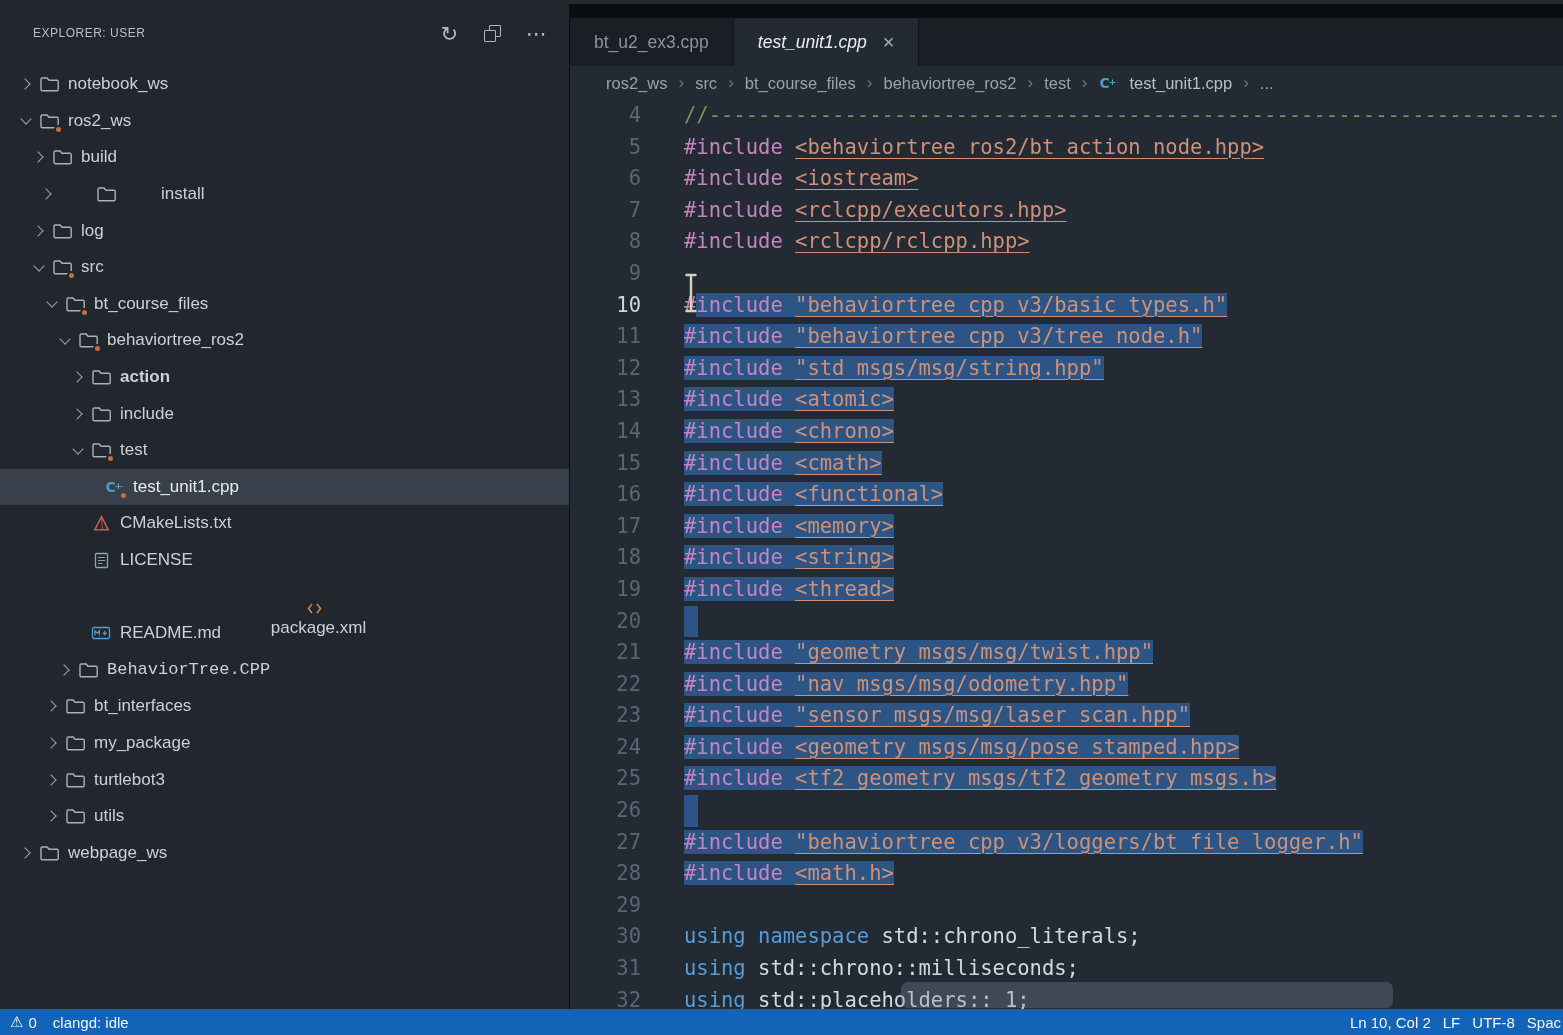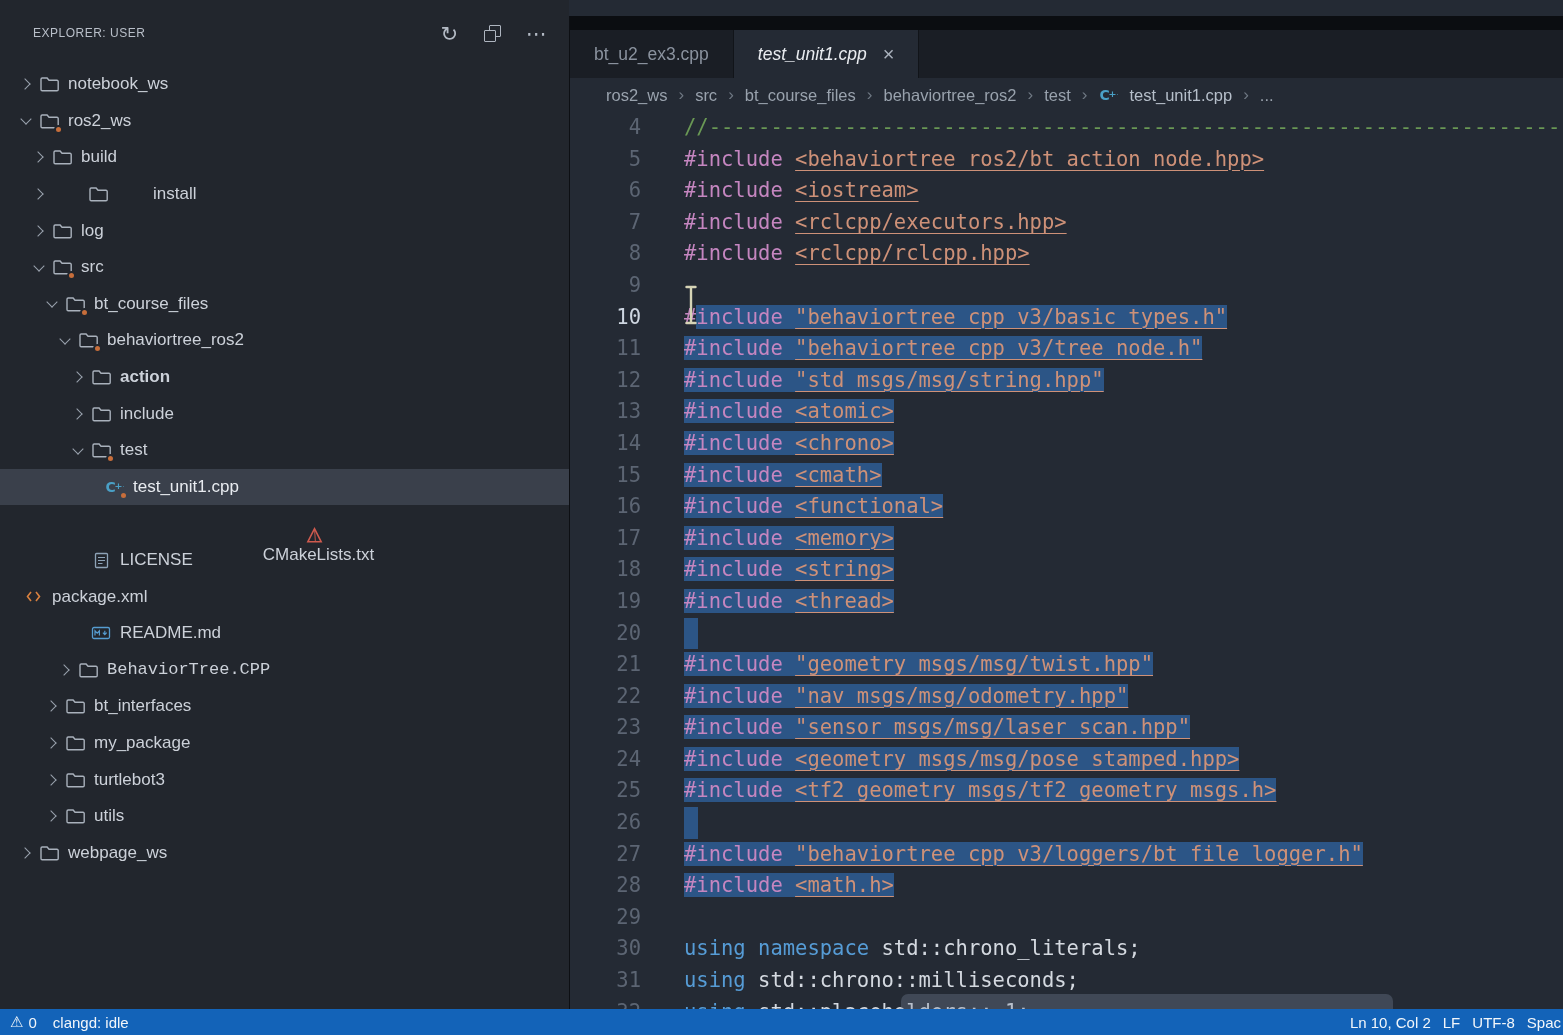--- a/index.html
+++ b/index.html
@@ -21,21 +21,21 @@
   .tree-row.selected{background:#3a404b;color:#e8ebf0}
   .chev{width:20px;height:20px;flex:none;display:flex;align-items:center;justify-content:center;margin-right:3px}
   .chev.right::before{content:"";width:7px;height:7px;border-right:1.7px solid #9aa2ae;border-bottom:1.7px solid #9aa2ae;transform:rotate(-45deg);margin-right:3px}
   .chev.down::before{content:"";width:7px;height:7px;border-right:1.7px solid #9aa2ae;border-bottom:1.7px solid #9aa2ae;transform:rotate(45deg);margin-bottom:3px}
   .ticon{width:20px;height:20px;flex:none;margin-right:9px;position:relative;display:flex;align-items:center;justify-content:center}
   .ticon svg{display:block}
   .mdot{position:absolute;right:-4px;bottom:-3px;width:9px;height:9px;border-radius:50%;background:var(--modified-dot);border:2px solid #22262d}
   .tree-row.selected .mdot{border-color:#3a404b}
 
   
-  .editor{position:absolute;left:569px;top:16px;right:0;height:1009px;background:#242a34;border-left:1px solid #0d0f13;overflow:hidden;z-index:1}
+  .editor{position:absolute;left:569px;top:4px;right:0;height:1009px;background:#242a34;border-left:1px solid #0d0f13;overflow:hidden;z-index:1}
   .top-strip{height:14px;background:#0b0d11}
   .tabbar{height:48px;background:#1a1e25;display:flex}
   .tab{display:flex;align-items:center;gap:16px;padding:0 24px;font-size:17.5px;color:#8a929e;border-right:1px solid #111419;cursor:pointer}
   .tab.active{background:#242a34;color:#e9ecf0}
   .tab.italic .tab-label{font-style:italic}
   .tab-close{font-size:20px;color:#aab2bd;line-height:1}
   .breadcrumb{height:34px;display:flex;align-items:center;gap:11px;padding-left:36px;font-size:16.5px;color:#99a2ad;white-space:nowrap}
   .bc-sep{color:#6f7883;font-size:17px}
   .bc-file{color:#b6bfca}
   .bc-ic svg{display:block}
@@ -101,21 +101,21 @@
       </div>
       <div class="tree-row" style="padding-left: 29px;">
         <span class="chev right"></span>
         <span class="ticon">
           <svg width="19" height="16" viewBox="0 0 19 16" fill="none">
             <path d="M1 3.2C1 2.54 1.54 2 2.2 2h4.9l1.9 2.3h8a1.2 1.2 0 0 1 1.2 1.2v8.1a1.2 1.2 0 0 1-1.2 1.2H2.2A1.2 1.2 0 0 1 1 13.6V3.2z" stroke="#a9b1bc" stroke-width="1.4"></path>
           </svg>
         </span>
         <span class="tlabel">build</span>
       </div>
-      <div class="tree-row" style="padding-left: 29px; gap: 36px;">
+      <div class="tree-row" style="padding-left: 37px; gap: 36px;">
         <span class="chev right"></span>
         <span class="ticon">
           <svg width="19" height="16" viewBox="0 0 19 16" fill="none">
             <path d="M1 3.2C1 2.54 1.54 2 2.2 2h4.9l1.9 2.3h8a1.2 1.2 0 0 1 1.2 1.2v8.1a1.2 1.2 0 0 1-1.2 1.2H2.2A1.2 1.2 0 0 1 1 13.6V3.2z" stroke="#a9b1bc" stroke-width="1.4"></path>
           </svg>
         </span>
         <span class="tlabel">install</span>
       </div>
       <div class="tree-row" style="padding-left: 29px;">
         <span class="chev right"></span>
@@ -188,41 +188,41 @@
         <span class="chev none"></span>
         <span class="ticon">
           <svg width="20" height="20" viewBox="0 0 20 20">
             <text x="1.5" y="15" font-size="14" font-weight="bold" fill="#4aa0c6" font-family="DejaVu Sans,sans-serif">C</text>
             <text x="10.5" y="12" font-size="9.5" font-weight="bold" fill="#4aa0c6" font-family="DejaVu Sans,sans-serif">++</text>
           </svg>
           <i class="mdot"></i>
         </span>
         <span class="tlabel">test_unit1.cpp</span>
       </div>
-      <div class="tree-row" style="padding-left: 68px; flex-direction: column;">
+      <div class="tree-row" style="padding-left: 68px;">
         <span class="chev none"></span>
         <span class="ticon">
           <svg width="19" height="19" viewBox="0 0 19 19" fill="none">
             <path d="M9.5 2.6 16.2 15.8H2.8L9.5 2.6z" stroke="#cf5a4e" stroke-width="1.5"></path>
             <path d="M9.5 2.6l.9 13.2" stroke="#cf5a4e" stroke-width=".9"></path>
           </svg>
         </span>
         <span class="tlabel">CMakeLists.txt</span>
       </div>
       <div class="tree-row" style="padding-left: 68px;">
         <span class="chev none"></span>
         <span class="ticon">
           <svg width="19" height="19" viewBox="0 0 19 19" fill="none">
             <rect x="3.5" y="2.5" width="12" height="14" rx="1" stroke="#8ea3b7" stroke-width="1.3"></rect>
             <path d="M6 6.5h7M6 9.5h7M6 12.5h4.5" stroke="#8ea3b7" stroke-width="1.2"></path>
           </svg>
         </span>
         <span class="tlabel">LICENSE</span>
       </div>
-      <div class="tree-row" style="">
+      <div class="tree-row" style="padding-left: 68px; flex-direction: column;">
         <span class="chev none"></span>
         <span class="ticon">
           <svg width="19" height="19" viewBox="0 0 19 19" fill="none">
             <path d="M7 5 3.5 9.5 7 14" stroke="#d9813f" stroke-width="1.6"></path>
             <path d="M12 5l3.5 4.5L12 14" stroke="#d9813f" stroke-width="1.6"></path>
           </svg>
         </span>
         <span class="tlabel">package.xml</span>
       </div>
       <div class="tree-row" style="padding-left: 68px;">

